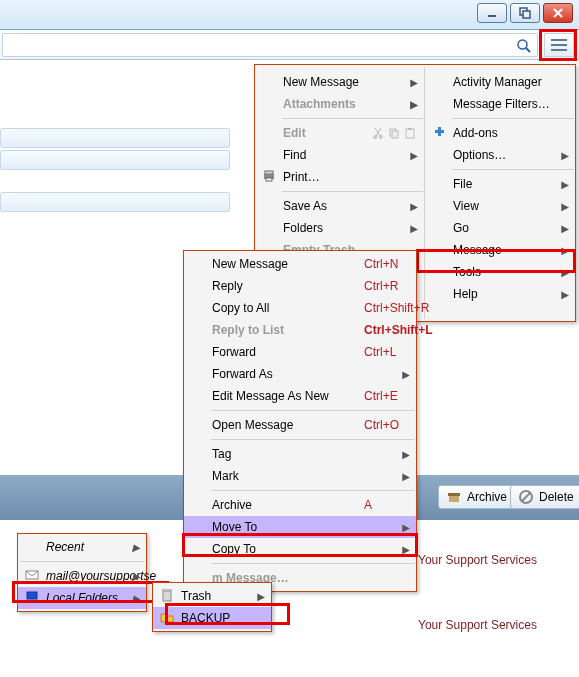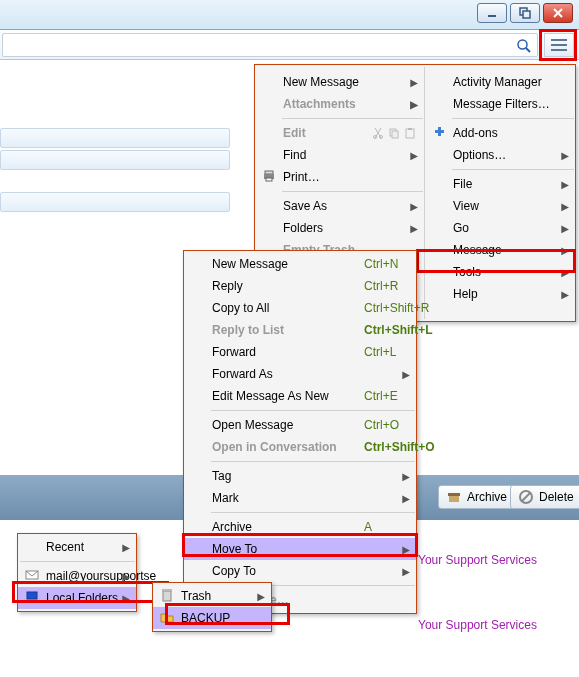--- a/index.html
+++ b/index.html
@@ -47,36 +47,36 @@
   .red-box{ border:3px solid #e60000; }
 
   
   .row{ left:0; width:230px; height:20px; background:linear-gradient(#f7fbff,#e3eef9);
     border:1px solid #c6d7e8; border-radius:2px;}
 
   
   .bluebar{ top:475px; left:0; width:579px; height:45px;
     background:linear-gradient(#8eabc6,#6e8eac);}
 
-  .msg-line{ color:#a21caf; }
+  .msg-line{ color:#7f1d1d; }
 
   
   .menu {
     background:#f4f4f4; border:1px solid #c2410c;
     box-shadow:2px 2px 4px rgba(0,0,0,.25);
     padding:2px 0;
   }
   .menu .item{
     height:22px; display:flex; align-items:center;
     padding:0 22px 0 28px; position:relative; cursor:default;
     white-space:nowrap;
   }
   .menu .item.disabled{ color:#9a9a9a;font-weight:bold; }
   .menu .item .arrow{ position:absolute; right:6px; font-size:10px; color:#555;}
-  .menu .item .sc{ position:absolute; left:180px; color:#4d7c0f;text-align:center;}
+  .menu .item .sc{ position:absolute; left:180px; color:#b91c1c;text-align:center;}
   .menu .sep{ height:1px; background:#d0d0d0; margin:3px 1px 3px 27px;}
   .menu .iconcol{ position:absolute; left:6px; width:16px; text-align:center; font-size:12px;}
   .menu .highlight{ background:#c4b5fd;}
 
   
   .menu.small .item{ padding:0 18px 0 28px;}
   .menu.small .item .arrow{right:6px;}
   .menu.small .sep{ margin-left:2px; }
 
   .tool-btn{
@@ -279,24 +279,20 @@
     </div>
   <div class="item">
       <span>Edit Message As New</span>
       <span class="sc">Ctrl+E</span>
     </div>
   <div class="sep"></div>
   <div class="item">
       <span>Open Message</span>
       <span class="sc">Ctrl+O</span>
     </div>
-  <div class="item disabled">
-      <span>Open in Conversation</span>
-      <span class="sc">Ctrl+Shift+O</span>
-    </div>
   <div class="sep"></div>
   <div class="item">
       <span>Tag</span>
       <span class="arrow">▶</span>
     </div>
   <div class="item">
       <span>Mark</span>
       <span class="arrow">▶</span>
     </div>
   <div class="sep"></div>
@@ -312,21 +308,21 @@
       <span>Copy To</span>
       <span class="arrow">▶</span>
     </div>
   <div class="sep"></div>
   <div class="item disabled">
       <span>m Message…</span>
     </div>
 </div>
 <div class="abs red-box" style="left:182px; top:533px; width:236px; height:24px;"></div>
 
-<div class="abs menu small" style="top:533px; left:17px; width:120px;">
+<div class="abs menu small" style="top:533px; left:17px; width:130px;font-style:italic;">
   <div class="item">
       <span>Recent</span>
       <span class="arrow">▶</span>
     </div>
   <div class="sep" style="margin-left:2px;"></div>
   <div class="item">
     <span class="iconcol">
       <svg width="14" height="12" viewBox="0 0 14 12">
           <rect x="1" y="2" width="12" height="8" fill="#fff" stroke="#888"></rect>
           <path d="M1 2 L7 7 L13 2" fill="none" stroke="#888"></path>

